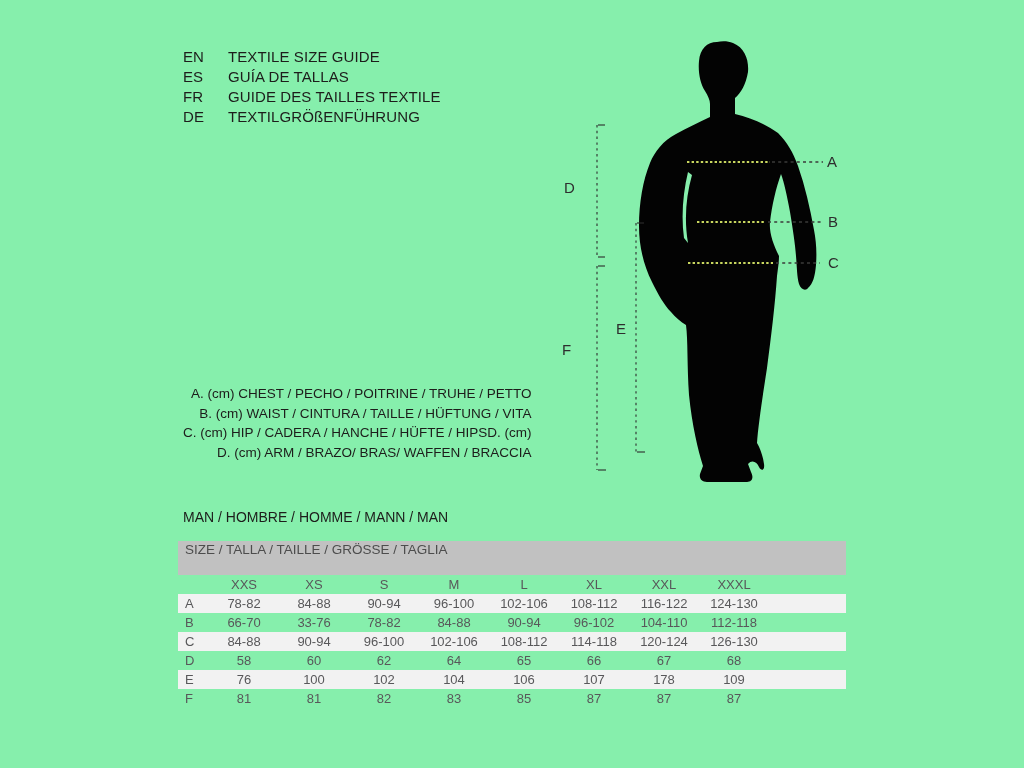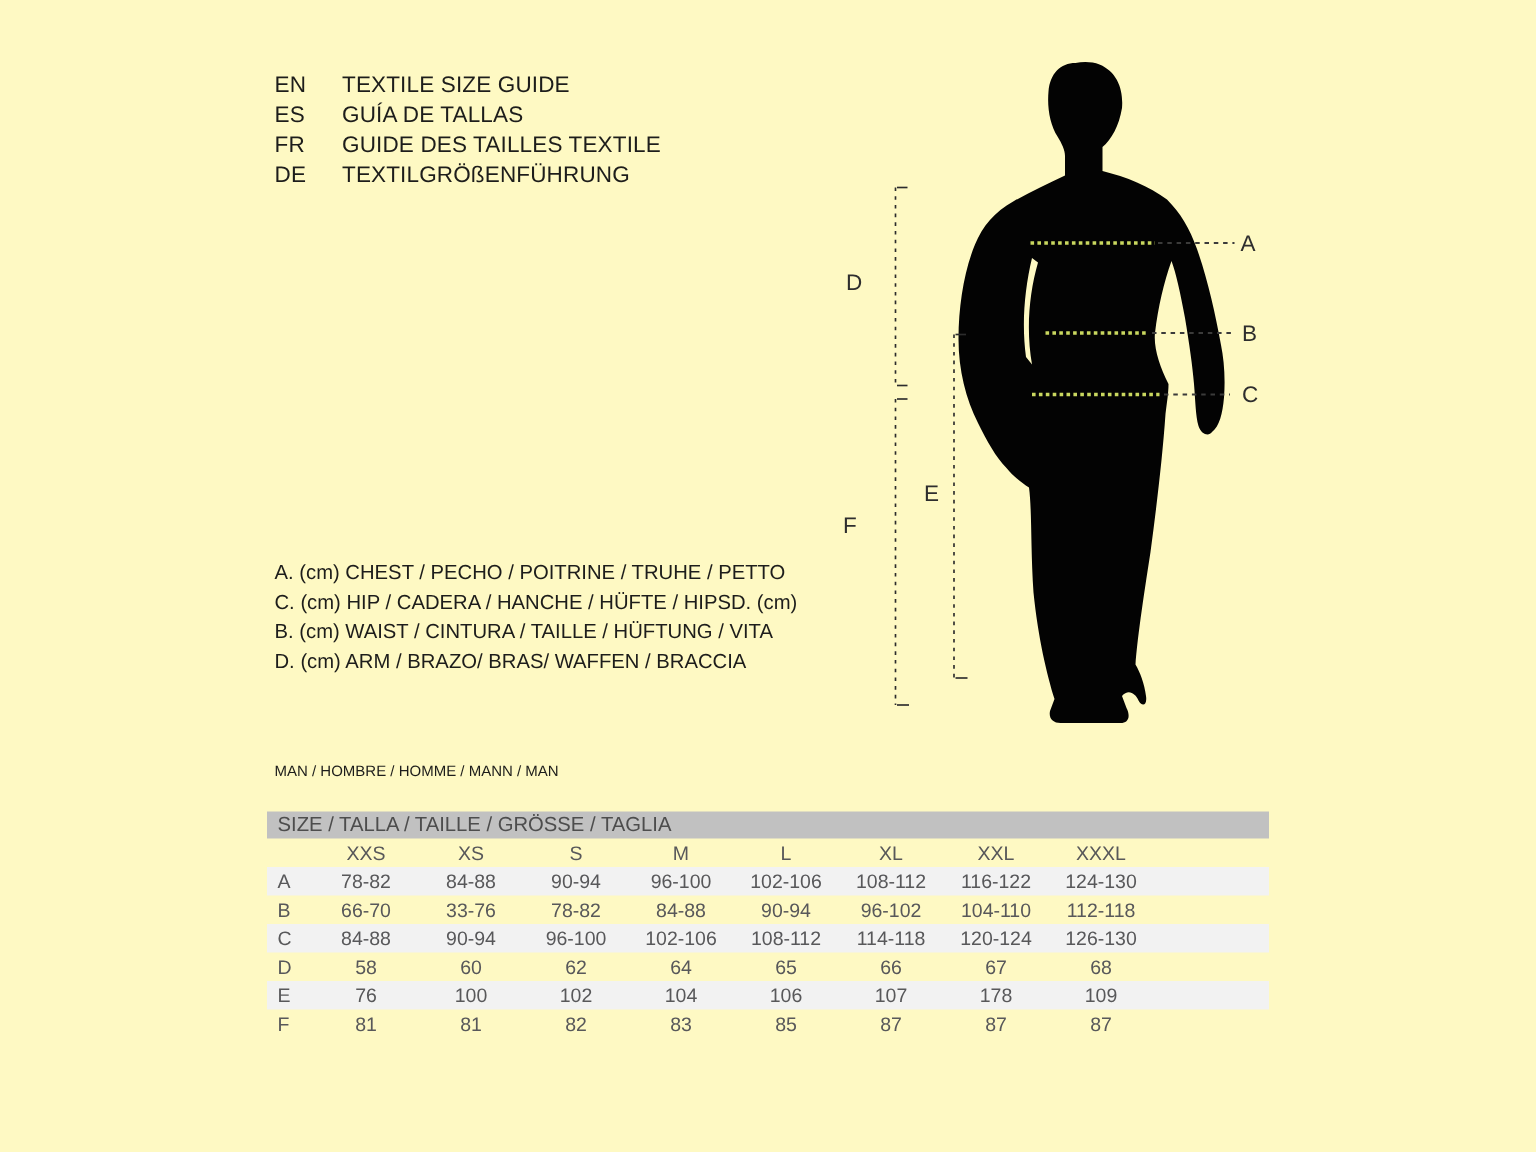--- a/index.html
+++ b/index.html
@@ -1,35 +1,35 @@
 <!DOCTYPE html>
 <html><head>
 <meta charset="utf-8">
 <style>
   * { margin:0; padding:0; box-sizing:border-box; }
   html,body { background:#ffffff; }
   #canvas {
-    position:relative; width:1024px; height:768px; background:#fef9c3;
+    position:relative; width:1024px; height:768px; background:#86efac;
     font-family:"Liberation Sans", sans-serif; color:#1d1d1b; overflow:hidden;
   }
   
   .lang-block { position:absolute; left:183px; top:46px; }
   .lang-row { display:flex; height:20px; align-items:center; font-size:15px; letter-spacing:0.1px; color:#1d1d1b; }
   .lang-code { width:45px; flex:0 0 45px; }
   
-  .legend-block { position:absolute; left:183px; top:372px; }
+  .legend-block { position:absolute; left:183px; top:384px;text-align:right; }
   .legend-row { height:19.5px; line-height:19.5px; font-size:13.5px; white-space:nowrap; color:#1d1d1b; }
-  .gender-line { position:absolute; left:183px; top:509px; font-size:10px; color:#1d1d1b; }
+  .gender-line { position:absolute; left:183px; top:509px; font-size:14px; color:#1d1d1b; }
   
   .figure-wrap { position:absolute; left:540px; top:28px; width:330px; height:470px; }
   .figure-wrap svg { display:block; }
   .measure-label { font-family:"Liberation Sans", sans-serif; font-size:15px; fill:#2e2e2e; }
   
   .size-table { position:absolute; left:178px; top:541px; width:668px; }
-  .tbl-title-bar { height:18px; line-height:18px; background:#c1c1c1; color:#4d4d4d; font-size:13.5px; padding-left:7px; white-space:nowrap; }
+  .tbl-title-bar { height:34px; line-height:18px; background:#c1c1c1; color:#4d4d4d; font-size:13.5px; padding-left:7px; white-space:nowrap; }
   .tbl-row { display:grid; grid-template-columns:31px repeat(8,70px) 1fr; height:19px; align-items:center; font-size:13px; color:#58585a; }
   .tbl-row.stripe { background:#f2f2f2; }
   .tbl-row .cell { text-align:center; }
   .tbl-row .label-cell { text-align:left; padding-left:7px; }
 </style>
 </head>
 <body>
 
 <div id="canvas">
 
@@ -47,22 +47,22 @@
       <span class="lang-title">GUIDE DES TAILLES TEXTILE</span>
     </div>
     <div class="lang-row">
       <span class="lang-code">DE</span>
       <span class="lang-title">TEXTILGRÖßENFÜHRUNG</span>
     </div>
   </div>
 
   <div class="legend-block">
     <div class="legend-row">A. (cm) CHEST / PECHO / POITRINE / TRUHE / PETTO</div>
+    <div class="legend-row">B. (cm) WAIST / CINTURA / TAILLE / HÜFTUNG / VITA</div>
     <div class="legend-row">C. (cm) HIP / CADERA / HANCHE / HÜFTE / HIPSD. (cm)</div>
-    <div class="legend-row">B. (cm) WAIST / CINTURA / TAILLE / HÜFTUNG / VITA</div>
     <div class="legend-row">D. (cm) ARM / BRAZO/ BRAS/ WAFFEN / BRACCIA</div>
   </div>
 
   <div class="gender-line">MAN / HOMBRE / HOMME / MANN / MAN</div>
 
   <div class="figure-wrap">
     <svg width="330" height="470" viewBox="540 28 330 470" xmlns="http://www.w3.org/2000/svg">
 
       <path fill="#030303" fill-rule="evenodd" d="M 717,42
            C 707,42 700,49 699,61

